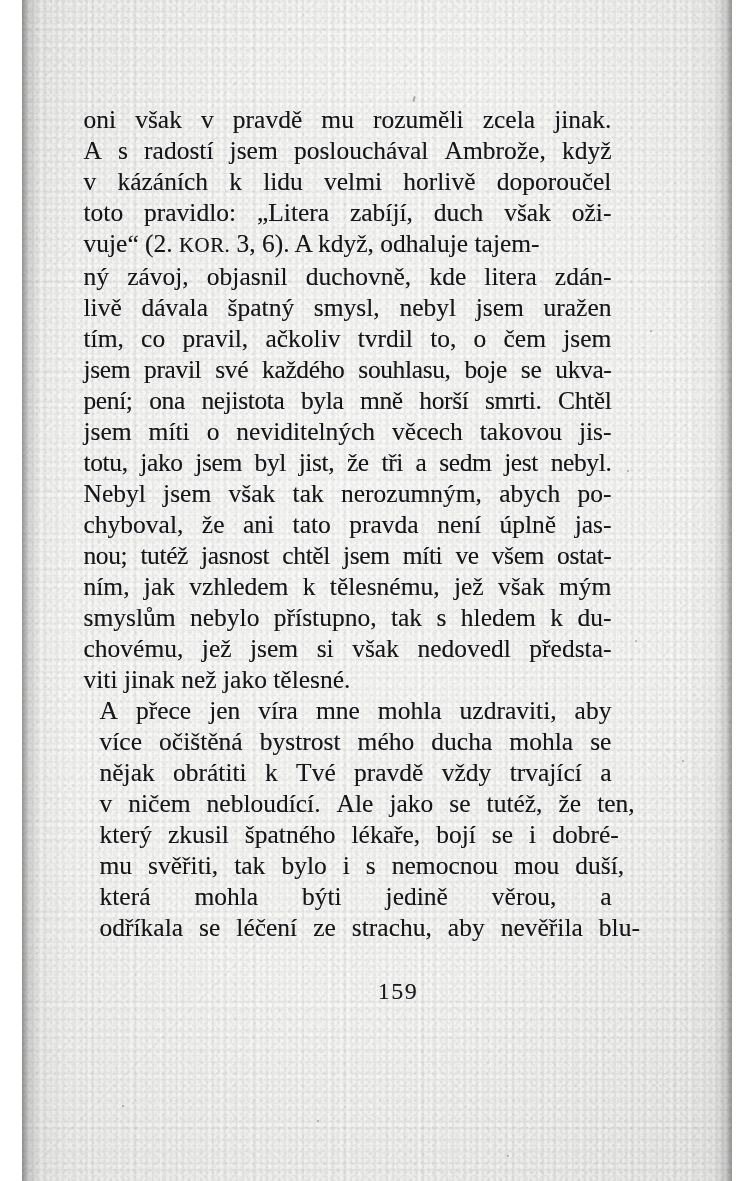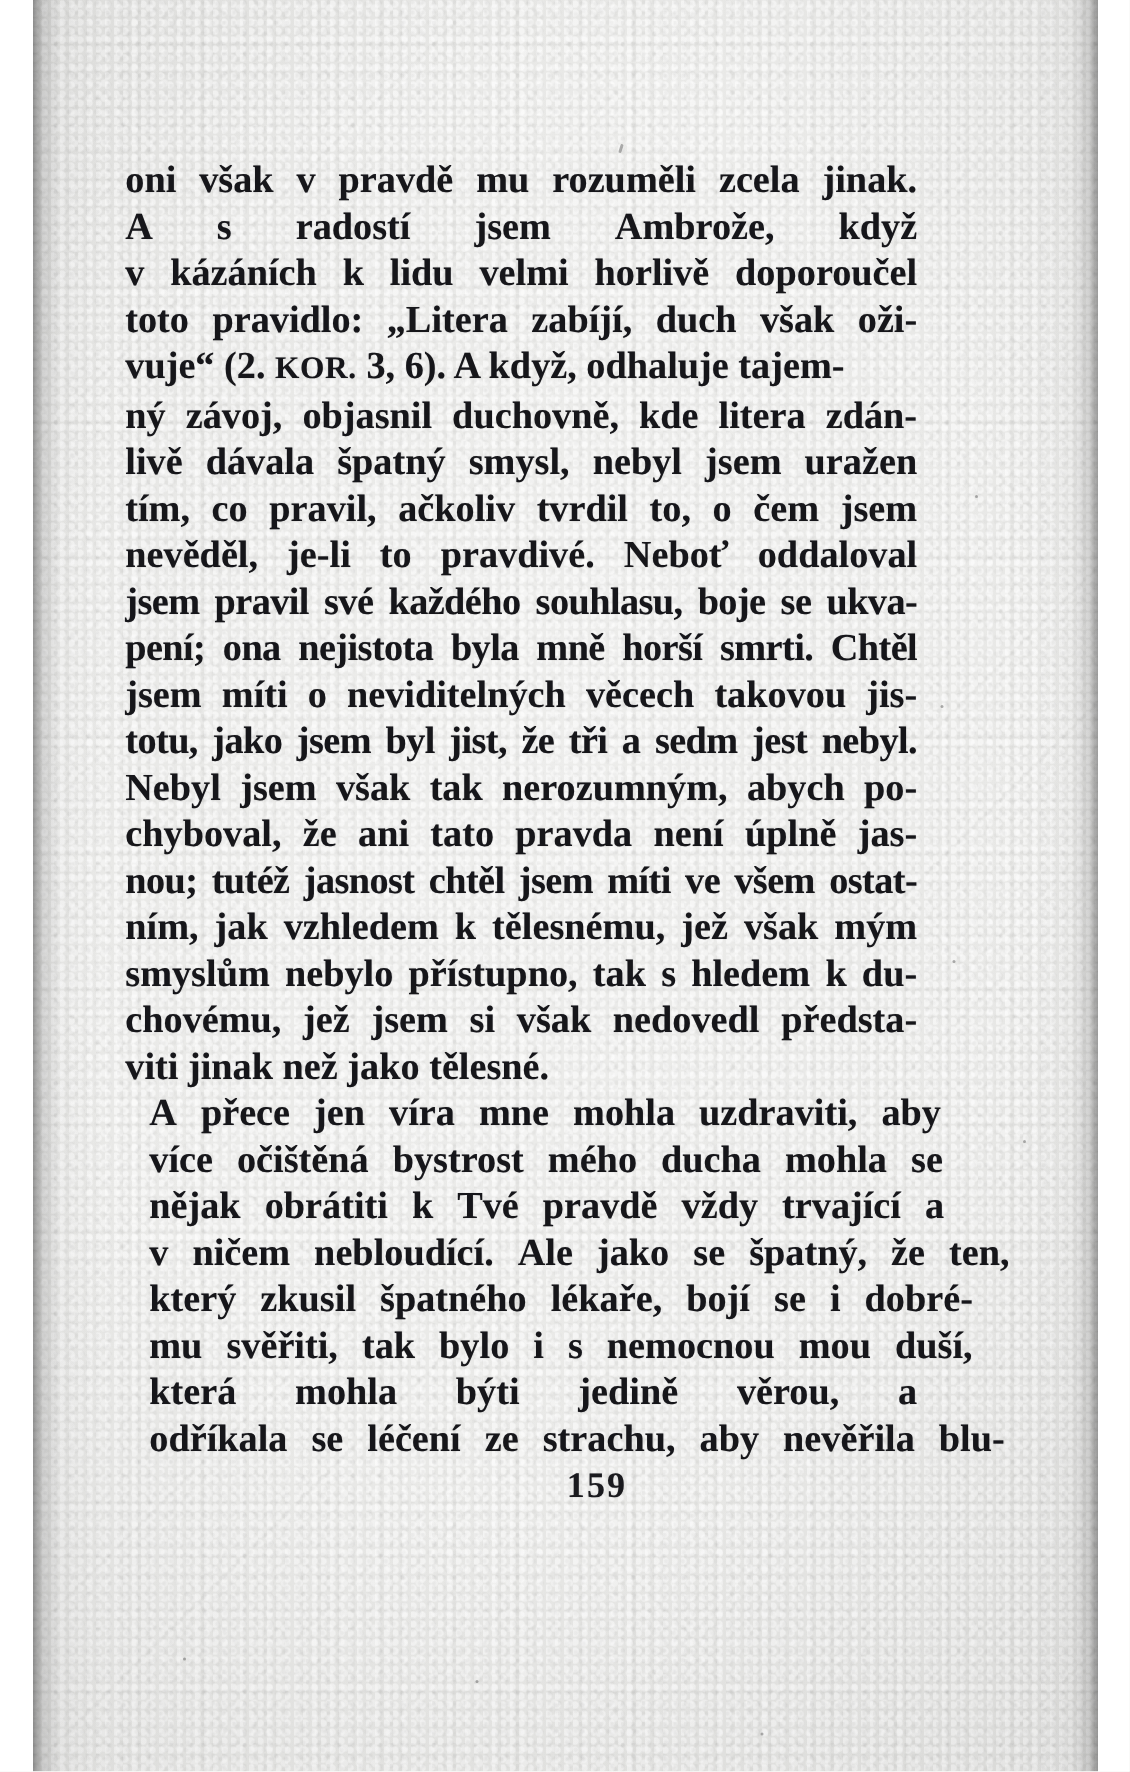--- a/index.html
+++ b/index.html
@@ -22,21 +22,20 @@
       radial-gradient(circle at 37% 62%, rgba(0,0,0,0.030) 0 1px, transparent 2px),
       radial-gradient(circle at 68% 28%, rgba(0,0,0,0.030) 0 1px, transparent 2px),
       radial-gradient(circle at 84% 74%, rgba(0,0,0,0.028) 0 1px, transparent 2px),
       radial-gradient(circle at 54% 88%, rgba(0,0,0,0.026) 0 1px, transparent 2px),
       radial-gradient(circle at 22% 46%, rgba(255,255,255,0.55) 0 2px, transparent 3px),
       radial-gradient(circle at 76% 54%, rgba(255,255,255,0.45) 0 2px, transparent 3px),
       linear-gradient(115deg, rgba(0,0,0,0.018) 0%, rgba(255,255,255,0.05) 40%, rgba(0,0,0,0.015) 100%);
     background-size:
       7px 7px, 11px 11px, 9px 9px, 13px 13px, 17px 17px,
       6px 6px, 10px 10px, 100% 100%;
-    font-weight: bold;
   }
 
   
   #page::before {
     content: "";
     position: absolute;
     inset: 0;
     pointer-events: none;
     background:
       linear-gradient(to right,
@@ -155,20 +154,21 @@
           <span>mu</span>
           <span>rozuměli</span>
           <span>zcela</span>
           <span>jinak.</span>
         </span>
       <span class="line j">
           <span>A</span>
           <span>s</span>
           <span>radostí</span>
           <span>jsem</span>
+          <span>poslouchával</span>
           <span>Ambrože,</span>
           <span>když</span>
         </span>
       <span class="line j">
           <span>v</span>
           <span>kázáních</span>
           <span>k</span>
           <span>lidu</span>
           <span>velmi</span>
           <span>horlivě</span>
@@ -205,28 +205,20 @@
       <span class="line j">
           <span>tím,</span>
           <span>co</span>
           <span>pravil,</span>
           <span>ačkoliv</span>
           <span>tvrdil</span>
           <span>to,</span>
           <span>o</span>
           <span>čem</span>
           <span>jsem</span>
-        </span>
-      <span class="line j">
-          <span>nevěděl,</span>
-          <span>je-li</span>
-          <span>to</span>
-          <span>pravdivé.</span>
-          <span>Neboť</span>
-          <span>oddaloval</span>
         </span>
       <span class="line tight j">
           <span>jsem</span>
           <span>pravil</span>
           <span>své</span>
           <span>každého</span>
           <span>souhlasu,</span>
           <span>boje</span>
           <span>se</span>
           <span>ukva-</span>
@@ -355,21 +347,21 @@
           <span>trvající</span>
           <span>a</span>
         </span>
       <span class="line j">
           <span>v</span>
           <span>ničem</span>
           <span>nebloudící.</span>
           <span>Ale</span>
           <span>jako</span>
           <span>se</span>
-          <span>špatný,</span>
+          <span>tutéž,</span>
           <span>že</span>
           <span>ten,</span>
         </span>
       <span class="line j">
           <span>který</span>
           <span>zkusil</span>
           <span>špatného</span>
           <span>lékaře,</span>
           <span>bojí</span>
           <span>se</span>

